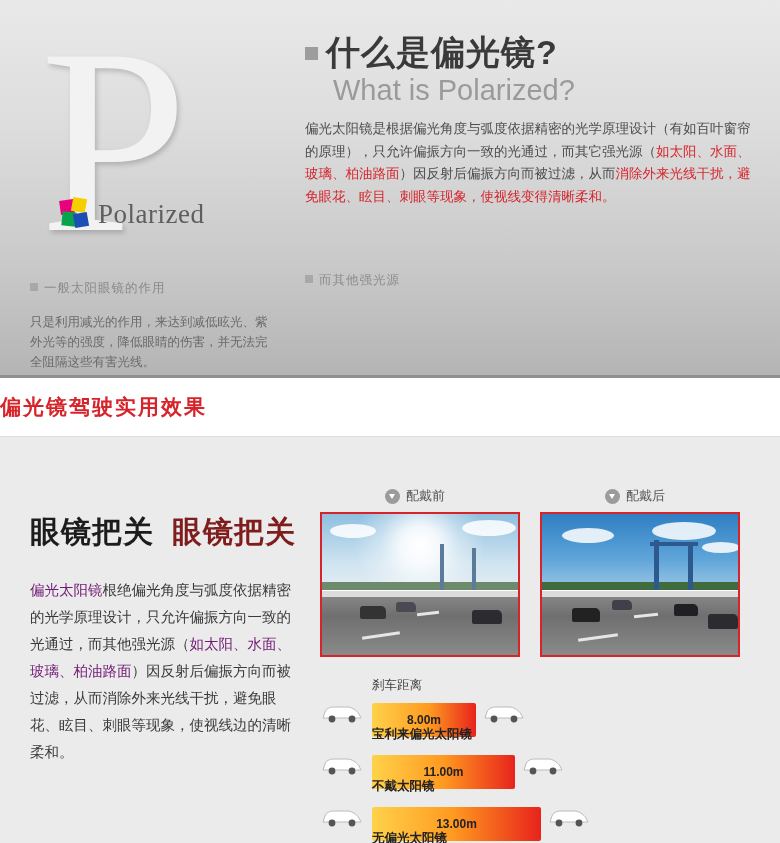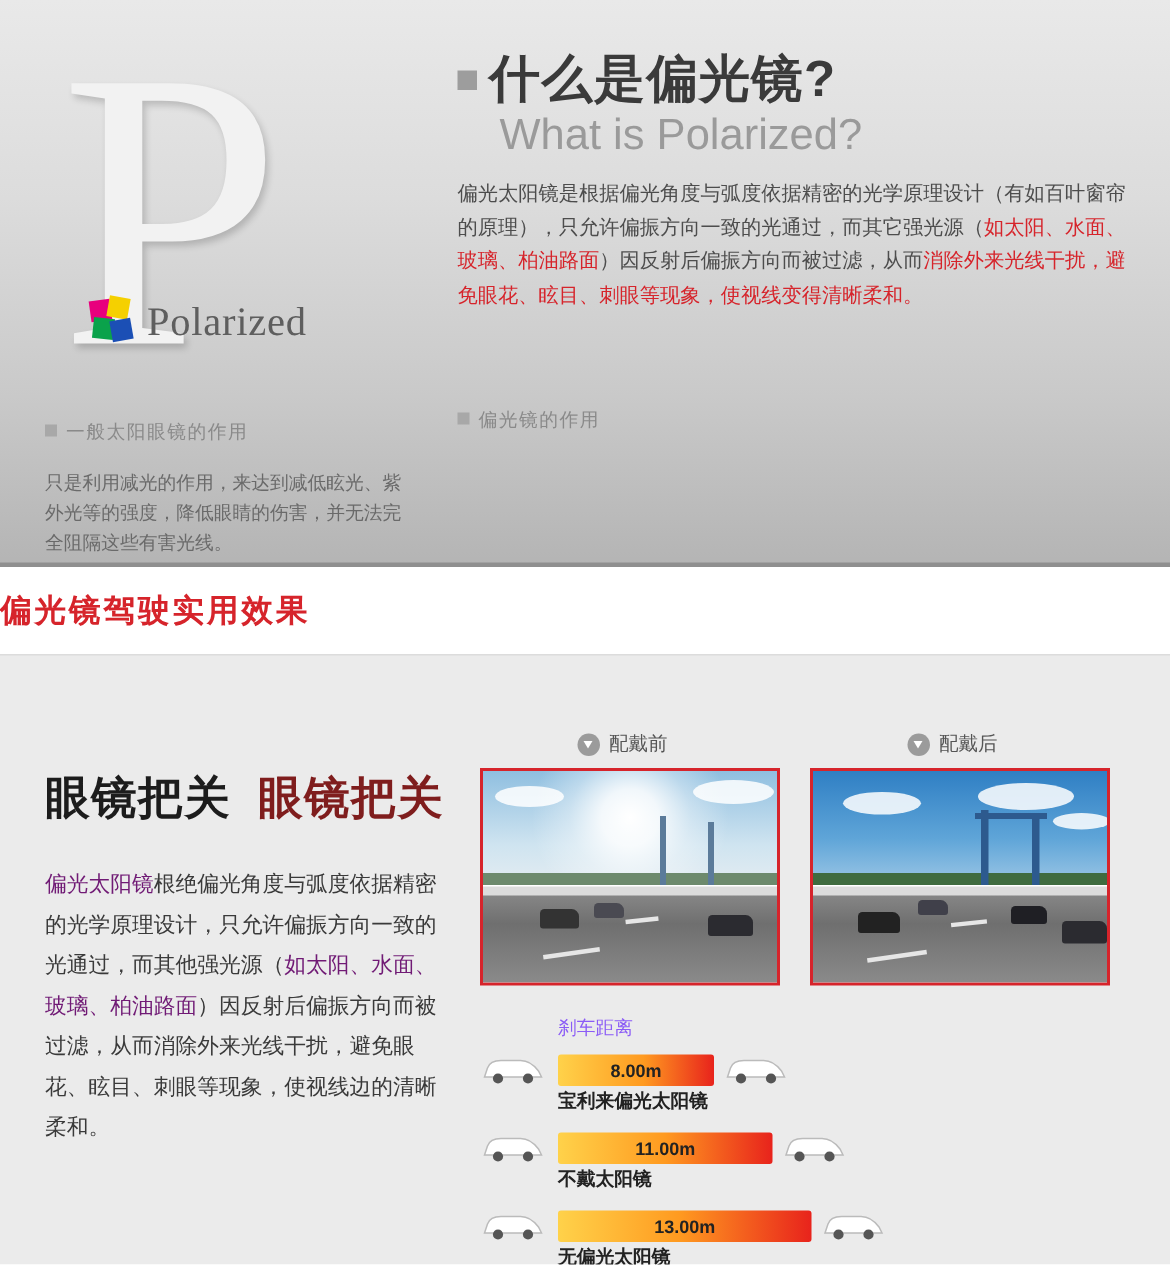--- a/index.html
+++ b/index.html
@@ -299,21 +299,21 @@
 
   
   .chart {
     position: absolute;
     left: 320px;
     top: 240px;
     width: 440px;
   }
   .chart-label {
     font-size: 12.5px;
-    color: #8b5cf6;
+    color: #404040;
     margin-left: 52px;
     margin-bottom: 4px;
   }
   .chart-row {
     position: relative;
     height: 50px;
     margin-bottom: 2px;
   }
   .car-icon {
     position: absolute;
@@ -322,21 +322,21 @@
     height: 22px;
   }
   .car-icon.left { left: 0; }
   .bar-wrap {
     position: absolute;
     left: 52px;
     top: 5px;
     height: 19px;
   }
   .bar {
-    height: 21px;
+    height: 34px;
     border-radius: 2px;
     position: relative;
     display: flex;
     align-items: center;
     justify-content: center;
   }
   .bar span {
     font-size: 12px;
     font-weight: bold;
     color: #222;
@@ -381,21 +381,21 @@
     <div class="title-cn">
       <span class="marker"></span><span>什么是偏光镜?</span>
     </div>
     <div class="title-en">What is Polarized?</div>
 
     <div class="para-main">
       <span>偏光太阳镜是根据偏光角度与弧度依据精密的光学原理设计（有如百叶窗帘的原理），只允许偏振方向一致的光通过，而其它强光源（</span><span class="hl">如太阳、水面、玻璃、柏油路面</span><span>）因反射后偏振方向而被过滤，从而</span><span class="hl">消除外来光线干扰，避免眼花、眩目、刺眼等现象，使视线变得清晰柔和。</span>
     </div>
 
     <div class="right-sub-head">
-      <span class="marker"></span><span>偏光镜的作用</span>
+      <span class="marker"></span><span>而其他强光源</span>
     </div>
 
   </div>
 </div>
 
 <div class="banner">
   <div class="banner-title">偏光镜驾驶实用效果</div>
 </div>
 
 <div class="bottom-section">

